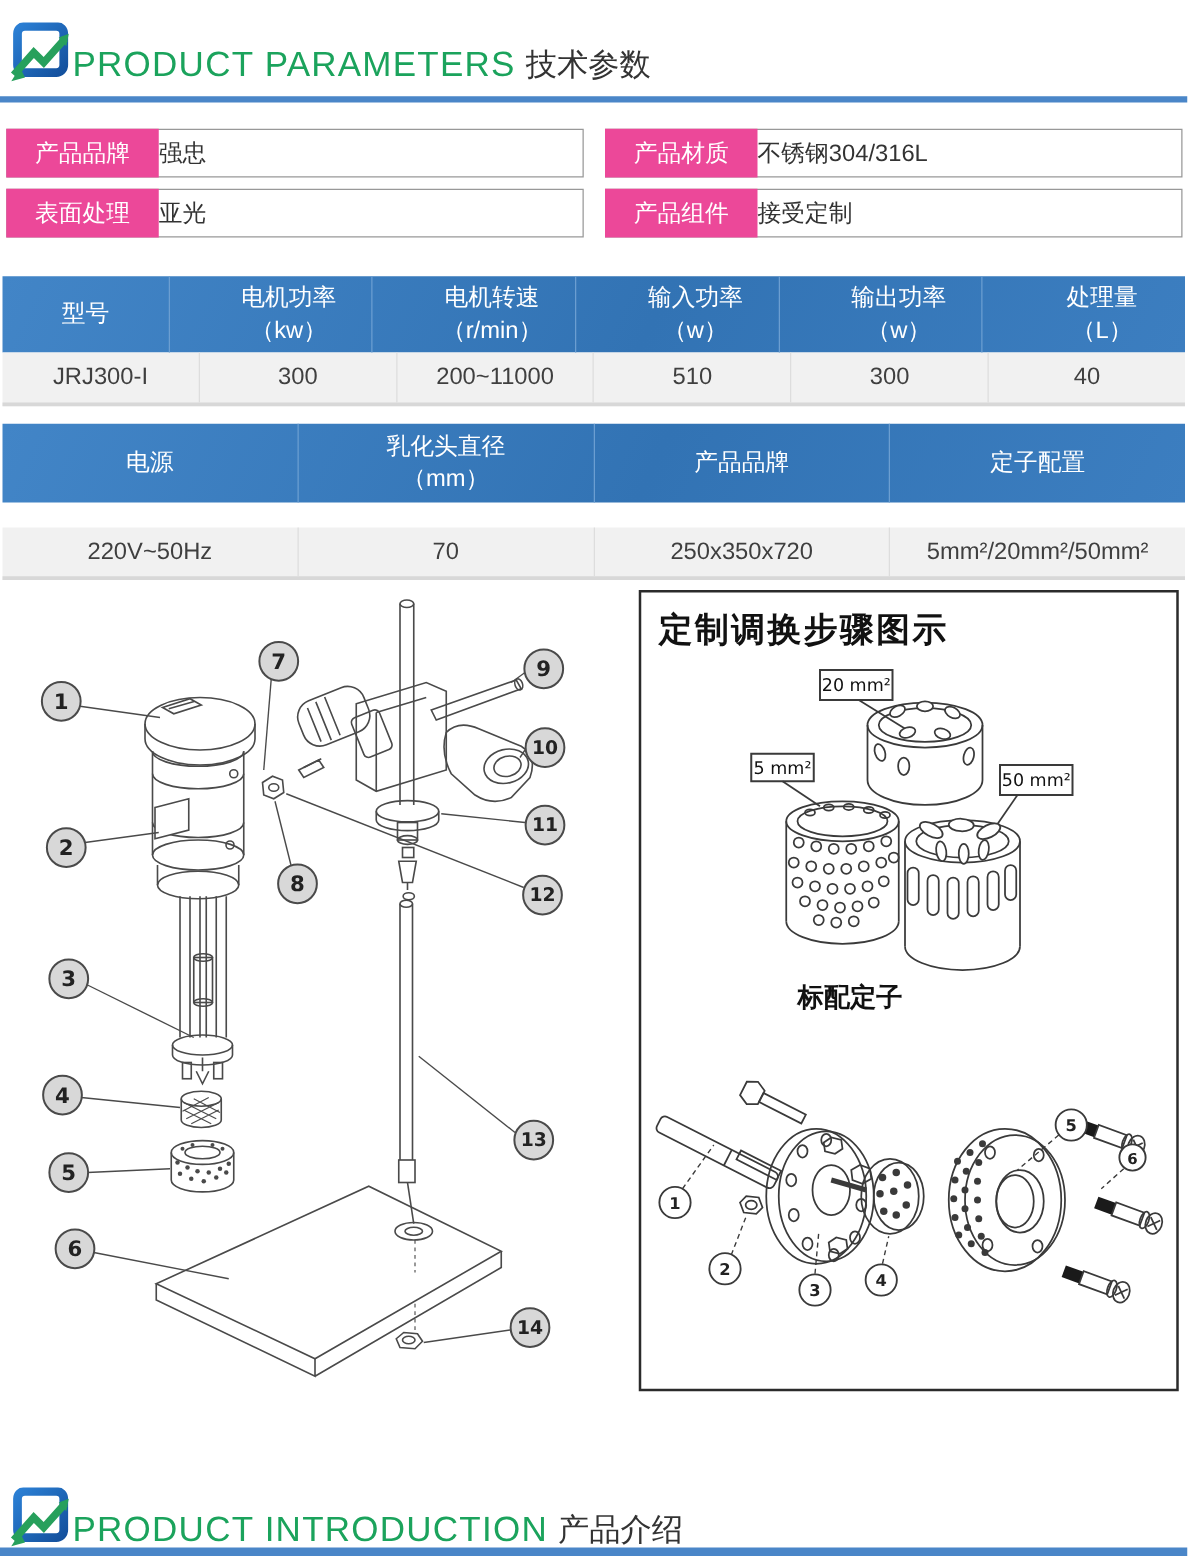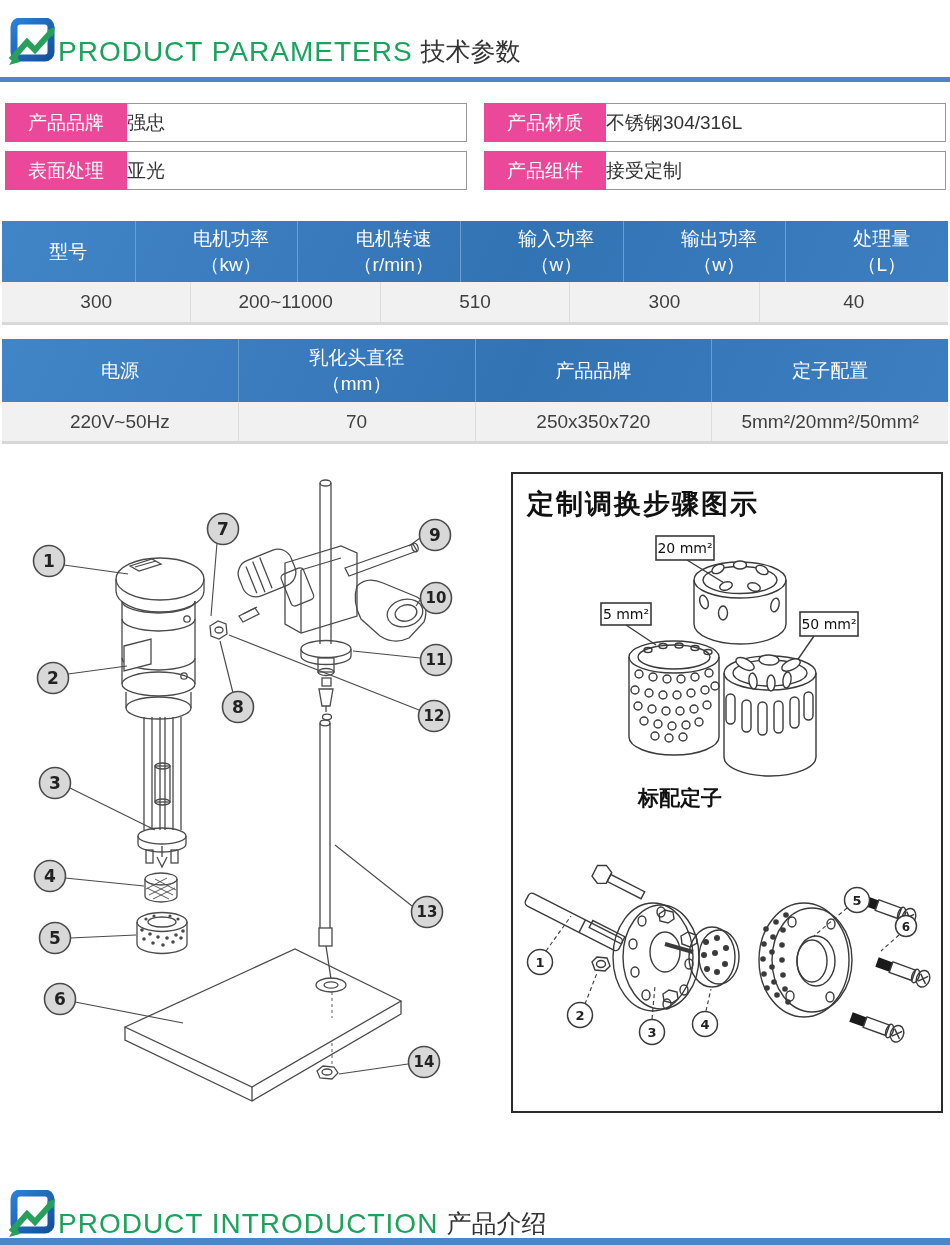--- a/index.html
+++ b/index.html
@@ -37,21 +37,21 @@
   .spec-head{display:flex;background:linear-gradient(115deg,#4285c7 0%,#3273b4 55%,#3c7ec0 100%);}
   .spec1 .spec-head{height:61px;gap:29px;}
   .spec2 .spec-head{height:63px;}
   .spec-hcell{
     flex:1;color:#fff;display:flex;flex-direction:column;align-items:center;justify-content:center;
     font-size:19px;line-height:1.35;border-right:1px solid #6b9ed1;text-align:center;
   }
   .spec-hcell:last-child{border-right:none;}
   .spec-row{display:flex;background:#f1f1f1;border-bottom:3px solid #d8d8d8;}
   .spec1 .spec-row{height:40px;}
-  .spec2 .spec-row{height:39px;}
+  .spec2 .spec-row{height:39px;margin-top:20px;}
   .spec-vcell{
     flex:1;display:flex;align-items:center;justify-content:center;
     font-size:19px;color:#3f3f3f;border-right:1px solid #ddd;
   }
   .spec-vcell:last-child{border-right:none;}
 
   
   .diagram-left{position:absolute;left:5px;top:458px;width:475px;height:700px;}
   .stator-box{position:absolute;left:511px;top:472px;width:428px;height:637px;border:2px solid #2b2b2b;background:#fff;}
   .stator-title{position:absolute;left:14px;top:12px;font-size:27px;font-weight:bold;color:#111;letter-spacing:2px;z-index:2;}
@@ -121,20 +121,21 @@
     <div class="spec-hcell">
       <span>输出功率</span>
       <span>（w）</span>
     </div>
     <div class="spec-hcell">
       <span>处理量</span>
       <span>（L）</span>
     </div>
   </div>
   <div class="spec-row">
+    <div class="spec-vcell">JRJ300-I</div>
     <div class="spec-vcell">300</div>
     <div class="spec-vcell">200~11000</div>
     <div class="spec-vcell">510</div>
     <div class="spec-vcell">300</div>
     <div class="spec-vcell">40</div>
   </div>
 </div>
 
 <div class="spec spec2">
   <div class="spec-head">

